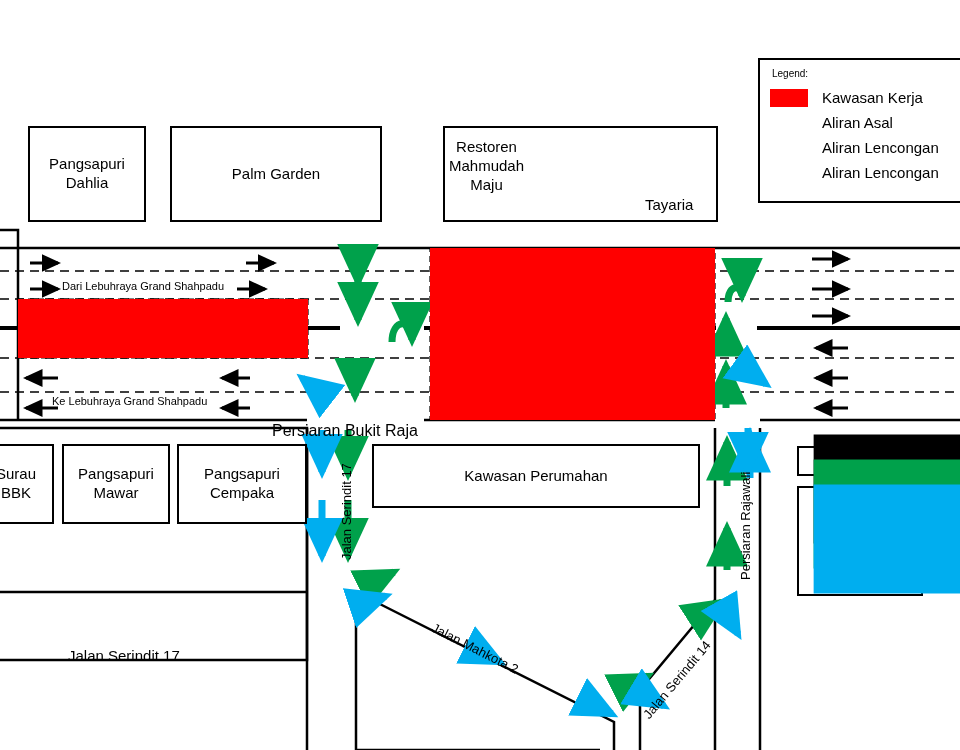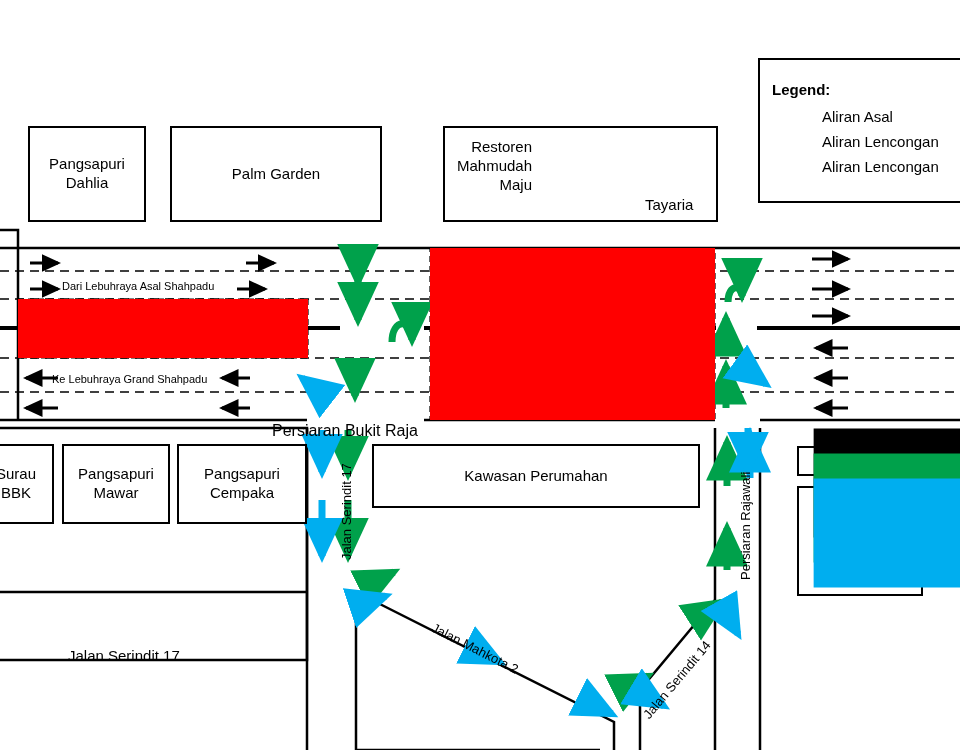--- a/index.html
+++ b/index.html
@@ -47,21 +47,21 @@
   .legend{
     position:absolute;
     left:758px;top:58px;
     width:212px;height:145px;
     border:2px solid #000;
     background:#fff;
     box-sizing:border-box;
     padding:8px 10px;
     font-size:15px;
   }
-  .legend .ttl{font-size:15px;margin:13px 0 6px 2px;font-weight:bold;}
+  .legend .ttl{font-size:10px;margin:0 0 6px 2px;}
   .legend-row{display:flex;align-items:center;height:25px;}
   .legend-key{width:44px;height:18px;margin-right:8px;position:relative;flex:none;}
   .swatch{width:38px;height:18px;background:#ff0000;display:block;}
   .legend-txt{font-size:15px;white-space:nowrap;}
   svg{position:absolute;left:0;top:0;width:960px;height:750px;pointer-events:none;}
 </style>
 </head>
 <body>
 
 <div id="stage">
@@ -177,21 +177,21 @@
 
   <div class="box" style="left:28px;top:126px;width:118px;height:96px;">
     <span style="white-space:pre-line">Pangsapuri
 Dahlia</span>
   </div>
 
   <div class="box" style="left:170px;top:126px;width:212px;height:96px;">
     <span style="white-space:pre-line">Palm Garden</span>
   </div>
 
-  <div class="box" style="left:443px;top:126px;width:275px;height:96px;justify-content:flex-start;align-items:flex-start;padding:10px 12px;text-align:right;">
+  <div class="box" style="left:443px;top:126px;width:275px;height:96px;justify-content:flex-start;align-items:flex-start;padding:10px 4px;text-align:center;">
     <span style="white-space:pre-line">Restoren
 Mahmudah
 Maju</span>
   </div>
   <div class="label" style="left:645px;top:172px;">Tayaria</div>
 
   <div class="box" style="left:-22px;top:444px;width:76px;height:80px;">
     <span style="white-space:pre-line">Surau
 BBK</span>
   </div>
@@ -211,39 +211,45 @@
   </div>
 
   <div class="box" style="left:797px;top:446px;width:108px;height:30px;">
     <span>BHP</span>
   </div>
 
   <div class="box" style="left:797px;top:486px;width:126px;height:110px;">
     <span>KPJ Klang</span>
   </div>
 
-  <div class="label small" style="left:62px;top:256px;">Dari Lebuhraya Asal Shahpadu</div>
-
-  <div class="label small" style="left:52px;top:349px;">Ke Lebuhraya Grand Shahpadu</div>
+  <div class="label small" style="left:62px;top:256px;">Dari Lebuhraya Grand Shahpadu</div>
+
+  <div class="label small" style="left:52px;top:371px;">Ke Lebuhraya Grand Shahpadu</div>
 
   <div class="label" style="left:272px;top:398px;font-size:16px;">Persiaran Bukit Raja</div>
 
   <div class="vert" style="left:339px;top:560px;transform:rotate(-90deg);">Jalan Serindit 17</div>
 
   <div class="label" style="left:68px;top:623px;">Jalan Serindit 17</div>
 
   <div class="vert" style="left:738px;top:580px;transform:rotate(-90deg);">Persiaran Rajawali</div>
 
   <div class="vert" style="left:436px;top:620px;transform:rotate(27deg);">Jalan Mahkota 2</div>
 
   <div class="vert" style="left:640px;top:712px;transform:rotate(-50deg);">Jalan Serindit 14</div>
 
   <div class="legend">
     <div class="ttl">Legend:</div>
 
+    <div class="legend-row">
+      <span class="legend-key">
+        <span class="swatch"></span>
+      </span>
+      <span class="legend-txt">Kawasan Kerja</span>
+    </div>
 
     <div class="legend-row">
       <span class="legend-key">
         <svg width="44" height="18" viewBox="0 0 44 18" style="position:static;pointer-events:none;">
           <path d="M2,9 L30,9" stroke="#000" stroke-width="5"></path>
           <path d="M28,2 L42,9 L28,16 z" fill="#000"></path>
         </svg>
       </span>
       <span class="legend-txt">Aliran Asal</span>
     </div>

